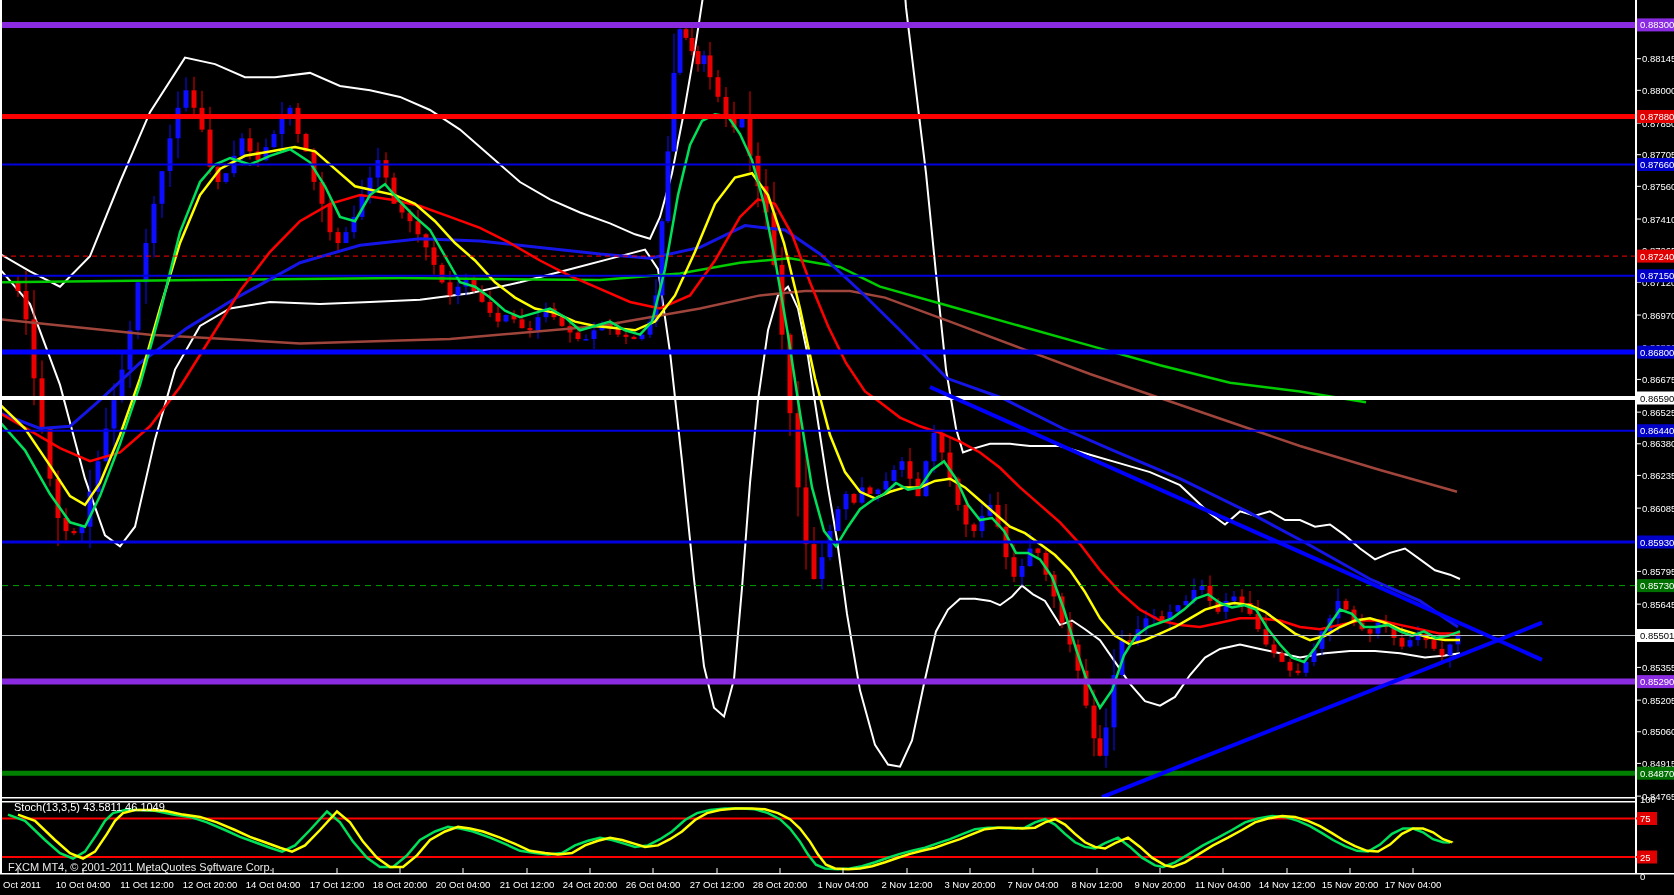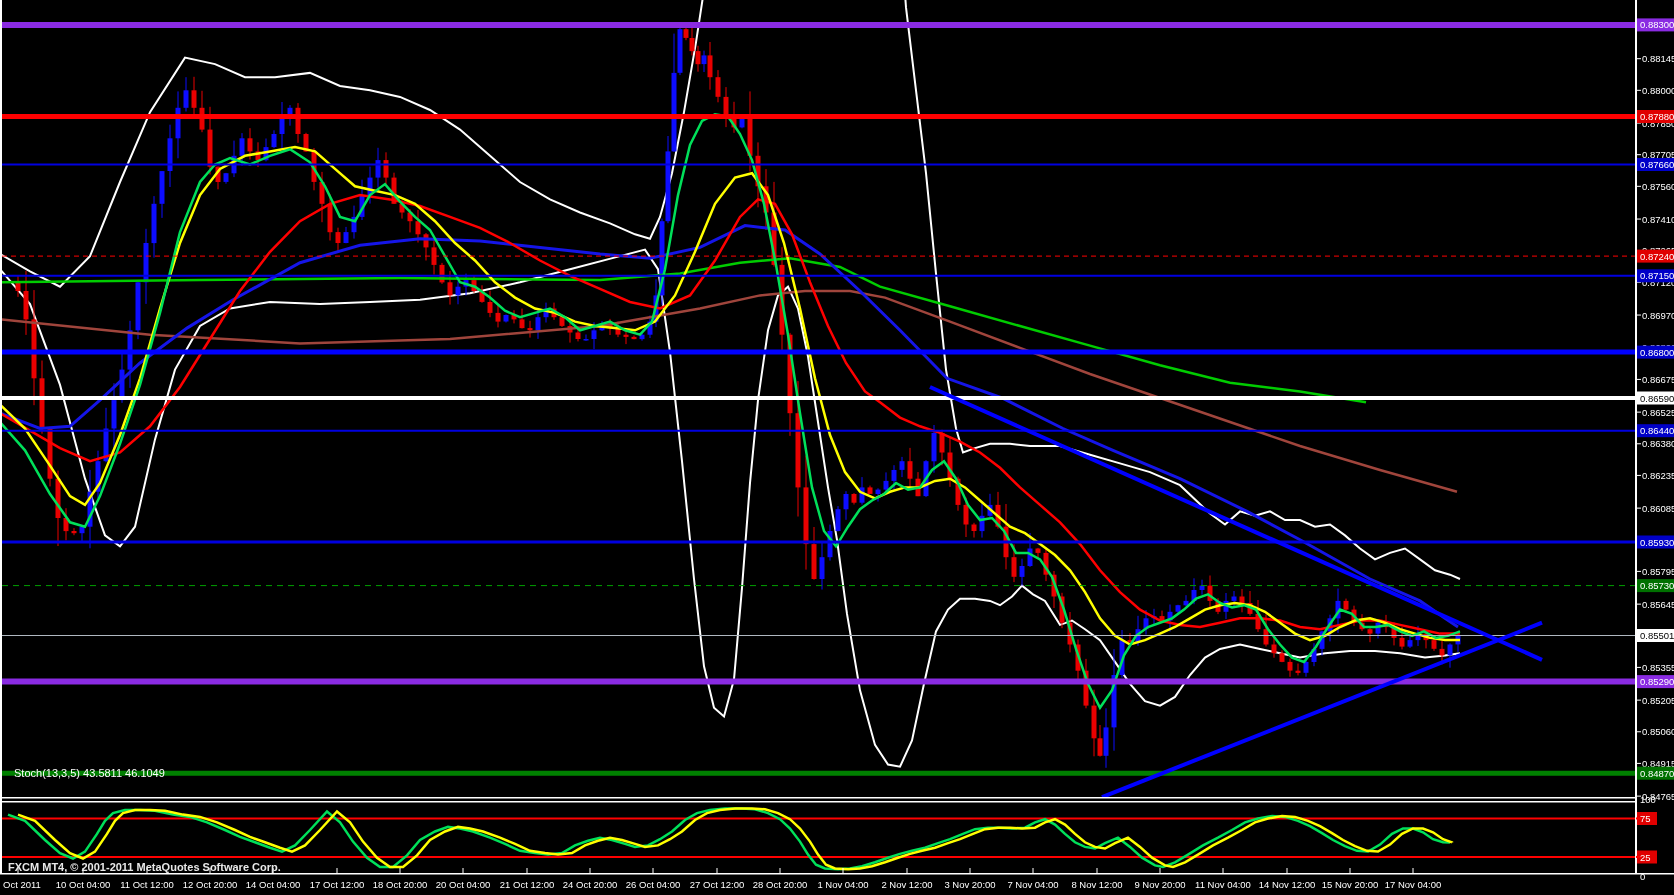--- a/index.html
+++ b/index.html
@@ -1,21 +1,21 @@
 <!DOCTYPE html>
 <html><head>
 <meta charset="utf-8">
 <style>
   html,body{margin:0;padding:0;background:#000;}
   #chart-window{position:relative;width:1674px;height:895px;background:#000;overflow:hidden;
     font-family:"Liberation Sans",sans-serif;}
   #plot-svg{position:absolute;left:0;top:0;}
   .overlay-label{position:absolute;color:#fff;font-size:11px;white-space:pre;}
-  #stoch-label{left:14px;top:767px;text-align:right;}
-  #copyright-label{left:8px;top:861px;color:#e8e8e8;font-weight:bold;}
+  #stoch-label{left:14px;top:801px;text-align:right;}
+  #copyright-label{left:8px;top:861px;color:#e8e8e8;}
 </style>
 </head>
 <body>
 
 <div id="chart-window">
   <svg id="plot-svg" width="1674" height="895">
       <defs>
         <clipPath id="mainClip">
           <rect x="2" y="0" width="1634" height="797"></rect>
         </clipPath>

